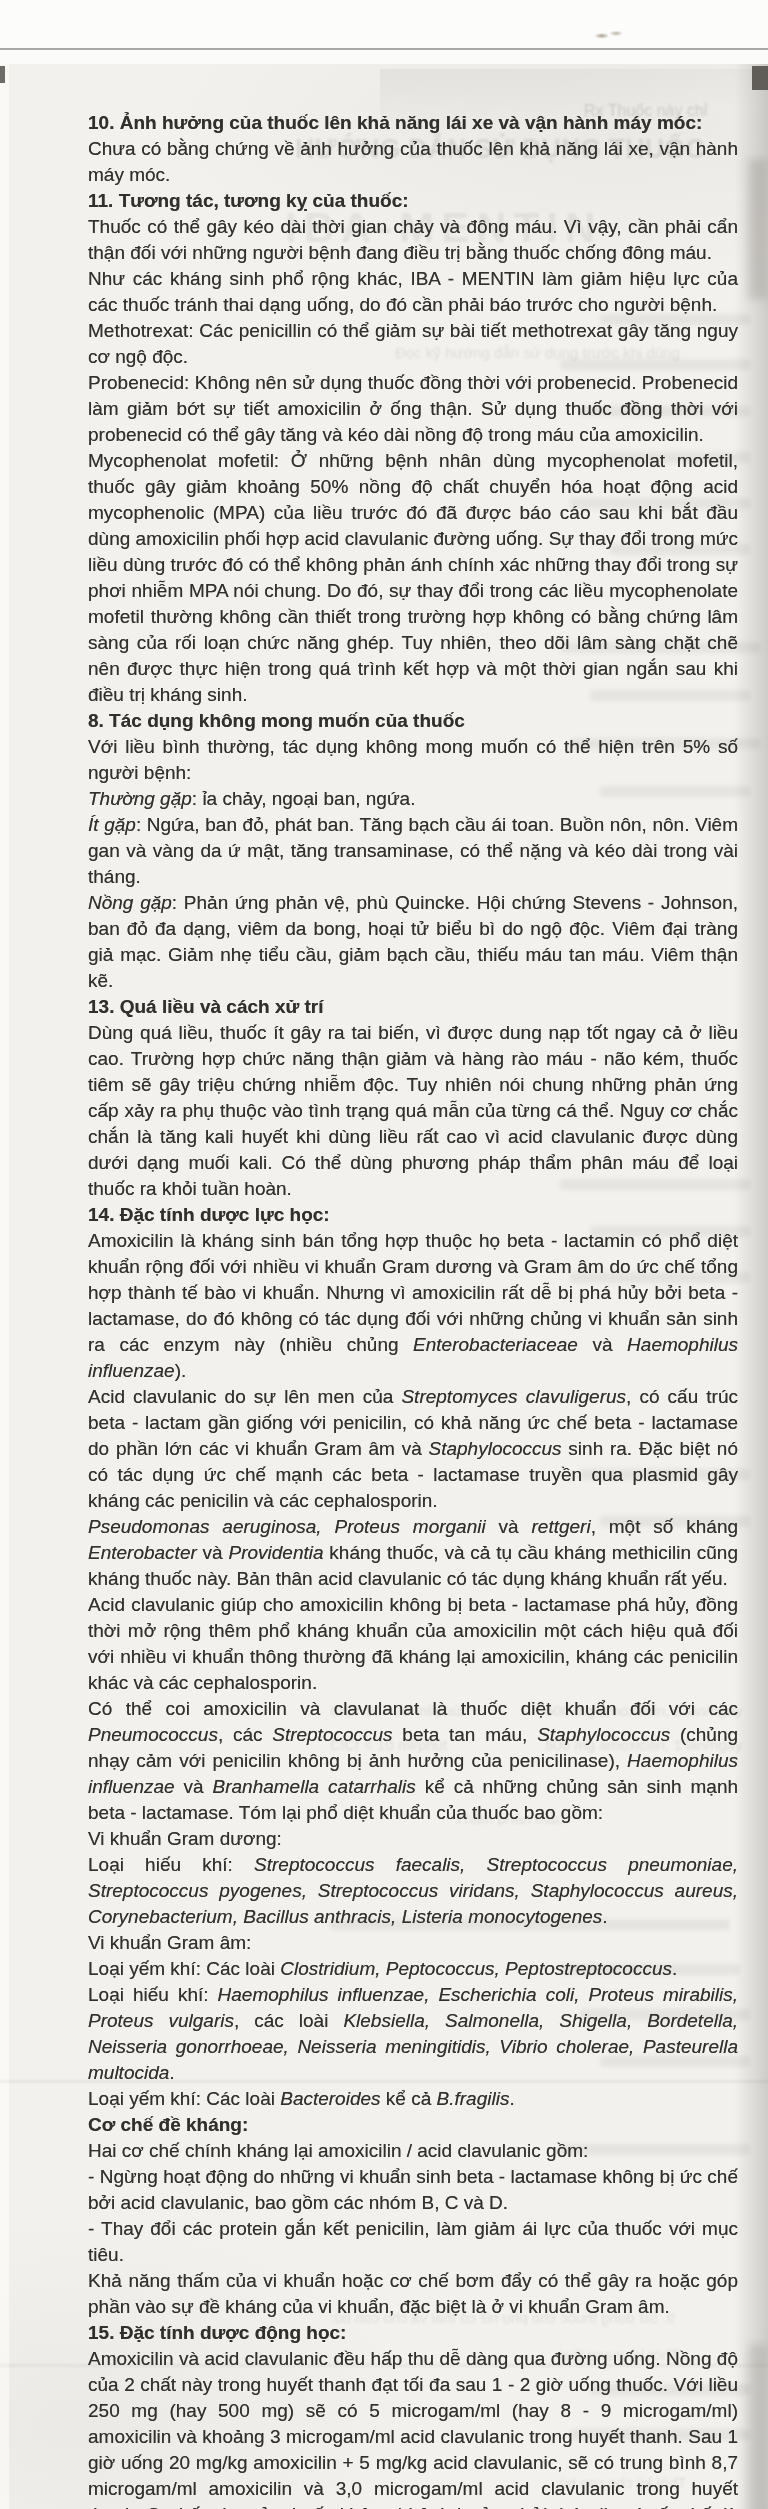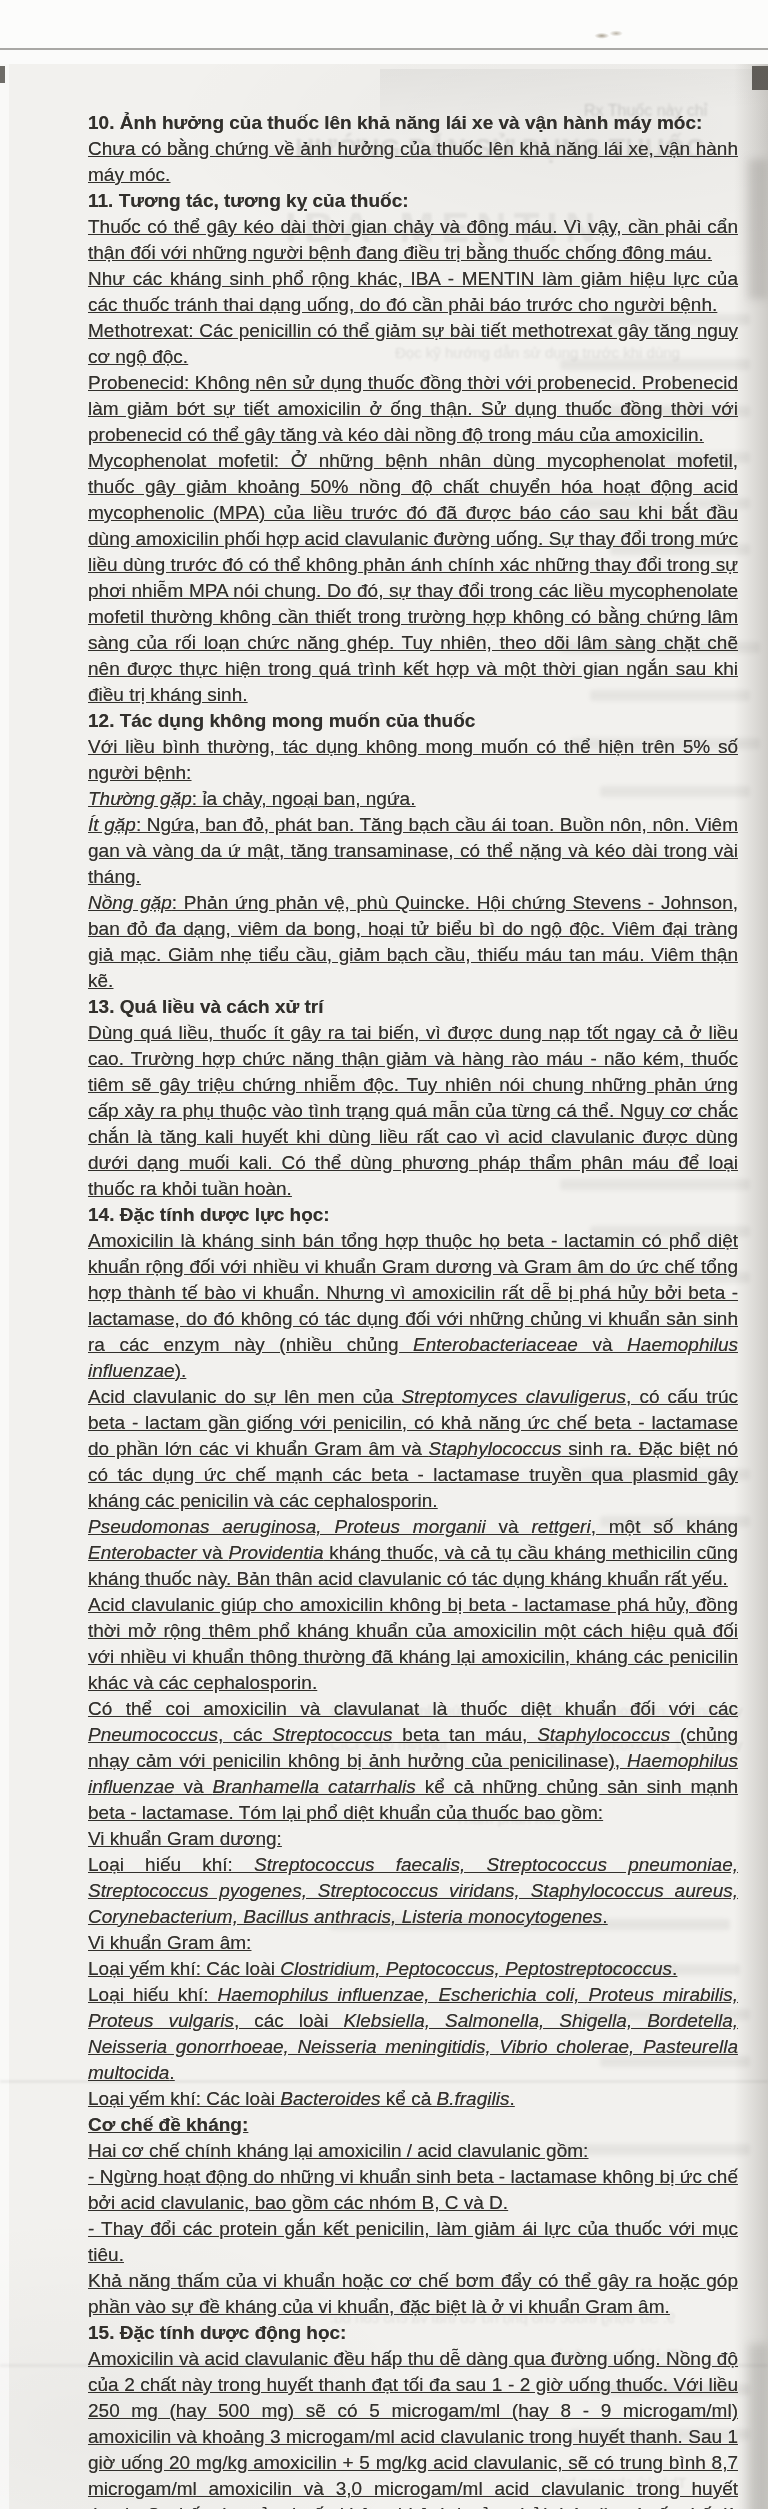--- a/index.html
+++ b/index.html
@@ -47,21 +47,21 @@
 
   
   .textcol {
     position:absolute; left:88px; top:46px; width:650px;
     color:#32302c;
     font-size:19px; line-height:26px;
     text-align:justify;
     text-shadow:0 0 0.4px rgba(55,52,48,0.65);
   }
   .sec-heading { font-weight:bold; margin:0; }
-  .para { margin:0;text-decoration:underline; }
+  .para { margin:0; }
   .para.bold { font-weight:bold; }
   em { font-style:italic;margin-top:8px; }
 </style>
 </head>
 <body>
 
 <div class="scan-top"></div>
 <div class="smudge"></div>
 <div class="page-edge-line"></div>
 
@@ -112,21 +112,21 @@
 
   <div class="textcol">
       <div class="sec-heading">10. Ảnh hưởng của thuốc lên khả năng lái xe và vận hành máy móc:</div>
       <div class="para"><span>Chưa có bằng chứng về ảnh hưởng của thuốc lên khả năng lái xe, vận hành máy móc.</span></div>
       <div class="sec-heading">11. Tương tác, tương kỵ của thuốc:</div>
       <div class="para"><span>Thuốc có thể gây kéo dài thời gian chảy và đông máu. Vì vậy, cần phải cẩn thận đối với những người bệnh đang điều trị bằng thuốc chống đông máu.</span></div>
       <div class="para"><span>Như các kháng sinh phổ rộng khác, IBA - MENTIN làm giảm hiệu lực của các thuốc tránh thai dạng uống, do đó cần phải báo trước cho người bệnh.</span></div>
       <div class="para"><span>Methotrexat: Các penicillin có thể giảm sự bài tiết methotrexat gây tăng nguy cơ ngộ độc.</span></div>
       <div class="para"><span>Probenecid: Không nên sử dụng thuốc đồng thời với probenecid. Probenecid làm giảm bớt sự tiết amoxicilin ở ống thận. Sử dụng thuốc đồng thời với probenecid có thể gây tăng và kéo dài nồng độ trong máu của amoxicilin.</span></div>
       <div class="para"><span>Mycophenolat mofetil: Ở những bệnh nhân dùng mycophenolat mofetil, thuốc gây giảm khoảng 50% nồng độ chất chuyển hóa hoạt động acid mycophenolic (MPA) của liều trước đó đã được báo cáo sau khi bắt đầu dùng amoxicilin phối hợp acid clavulanic đường uống. Sự thay đổi trong mức liều dùng trước đó có thể không phản ánh chính xác những thay đổi trong sự phơi nhiễm MPA nói chung. Do đó, sự thay đổi trong các liều mycophenolate mofetil thường không cần thiết trong trường hợp không có bằng chứng lâm sàng của rối loạn chức năng ghép. Tuy nhiên, theo dõi lâm sàng chặt chẽ nên được thực hiện trong quá trình kết hợp và một thời gian ngắn sau khi điều trị kháng sinh.</span></div>
-      <div class="sec-heading">12. Tác dụng không mong muốn của thuốc</div>
+      <div class="sec-heading">8. Tác dụng không mong muốn của thuốc</div>
       <div class="para"><span>Với liều bình thường, tác dụng không mong muốn có thể hiện trên 5% số người bệnh:</span></div>
       <div class="para"><em>Thường gặp</em><span>: ỉa chảy, ngoại ban, ngứa.</span></div>
       <div class="para"><em>Ít gặp</em><span>: Ngứa, ban đỏ, phát ban. Tăng bạch cầu ái toan. Buồn nôn, nôn. Viêm gan và vàng da ứ mật, tăng transaminase, có thể nặng và kéo dài trong vài tháng.</span></div>
       <div class="para"><em>Nồng gặp</em><span>: Phản ứng phản vệ, phù Quincke. Hội chứng Stevens - Johnson, ban đỏ đa dạng, viêm da bong, hoại tử biểu bì do ngộ độc. Viêm đại tràng giả mạc. Giảm nhẹ tiểu cầu, giảm bạch cầu, thiếu máu tan máu. Viêm thận kẽ.</span></div>
       <div class="sec-heading">13. Quá liều và cách xử trí</div>
       <div class="para"><span>Dùng quá liều, thuốc ít gây ra tai biến, vì được dung nạp tốt ngay cả ở liều cao. Trường hợp chức năng thận giảm và hàng rào máu - não kém, thuốc tiêm sẽ gây triệu chứng nhiễm độc. Tuy nhiên nói chung những phản ứng cấp xảy ra phụ thuộc vào tình trạng quá mẫn của từng cá thể. Nguy cơ chắc chắn là tăng kali huyết khi dùng liều rất cao vì acid clavulanic được dùng dưới dạng muối kali. Có thể dùng phương pháp thẩm phân máu để loại thuốc ra khỏi tuần hoàn.</span></div>
       <div class="sec-heading">14. Đặc tính dược lực học:</div>
       <div class="para"><span>Amoxicilin là kháng sinh bán tổng hợp thuộc họ beta - lactamin có phổ diệt khuẩn rộng đối với nhiều vi khuẩn Gram dương và Gram âm do ức chế tổng hợp thành tế bào vi khuẩn. Nhưng vì amoxicilin rất dễ bị phá hủy bởi beta - lactamase, do đó không có tác dụng đối với những chủng vi khuẩn sản sinh ra các enzym này (nhiều chủng </span><em>Enterobacteriaceae</em><span> và </span><em>Haemophilus influenzae</em><span>).</span></div>
       <div class="para"><span>Acid clavulanic do sự lên men của </span><em>Streptomyces clavuligerus</em><span>, có cấu trúc beta - lactam gần giống với penicilin, có khả năng ức chế beta - lactamase do phần lớn các vi khuẩn Gram âm và </span><em>Staphylococcus</em><span> sinh ra. Đặc biệt nó có tác dụng ức chế mạnh các beta - lactamase truyền qua plasmid gây kháng các penicilin và các cephalosporin.</span></div>
       <div class="para"><em>Pseudomonas aeruginosa, Proteus morganii</em><span> và </span><em>rettgeri</em><span>, một số kháng </span><em>Enterobacter</em><span> và </span><em>Providentia</em><span> kháng thuốc, và cả tụ cầu kháng methicilin cũng kháng thuốc này. Bản thân acid clavulanic có tác dụng kháng khuẩn rất yếu.</span></div>

